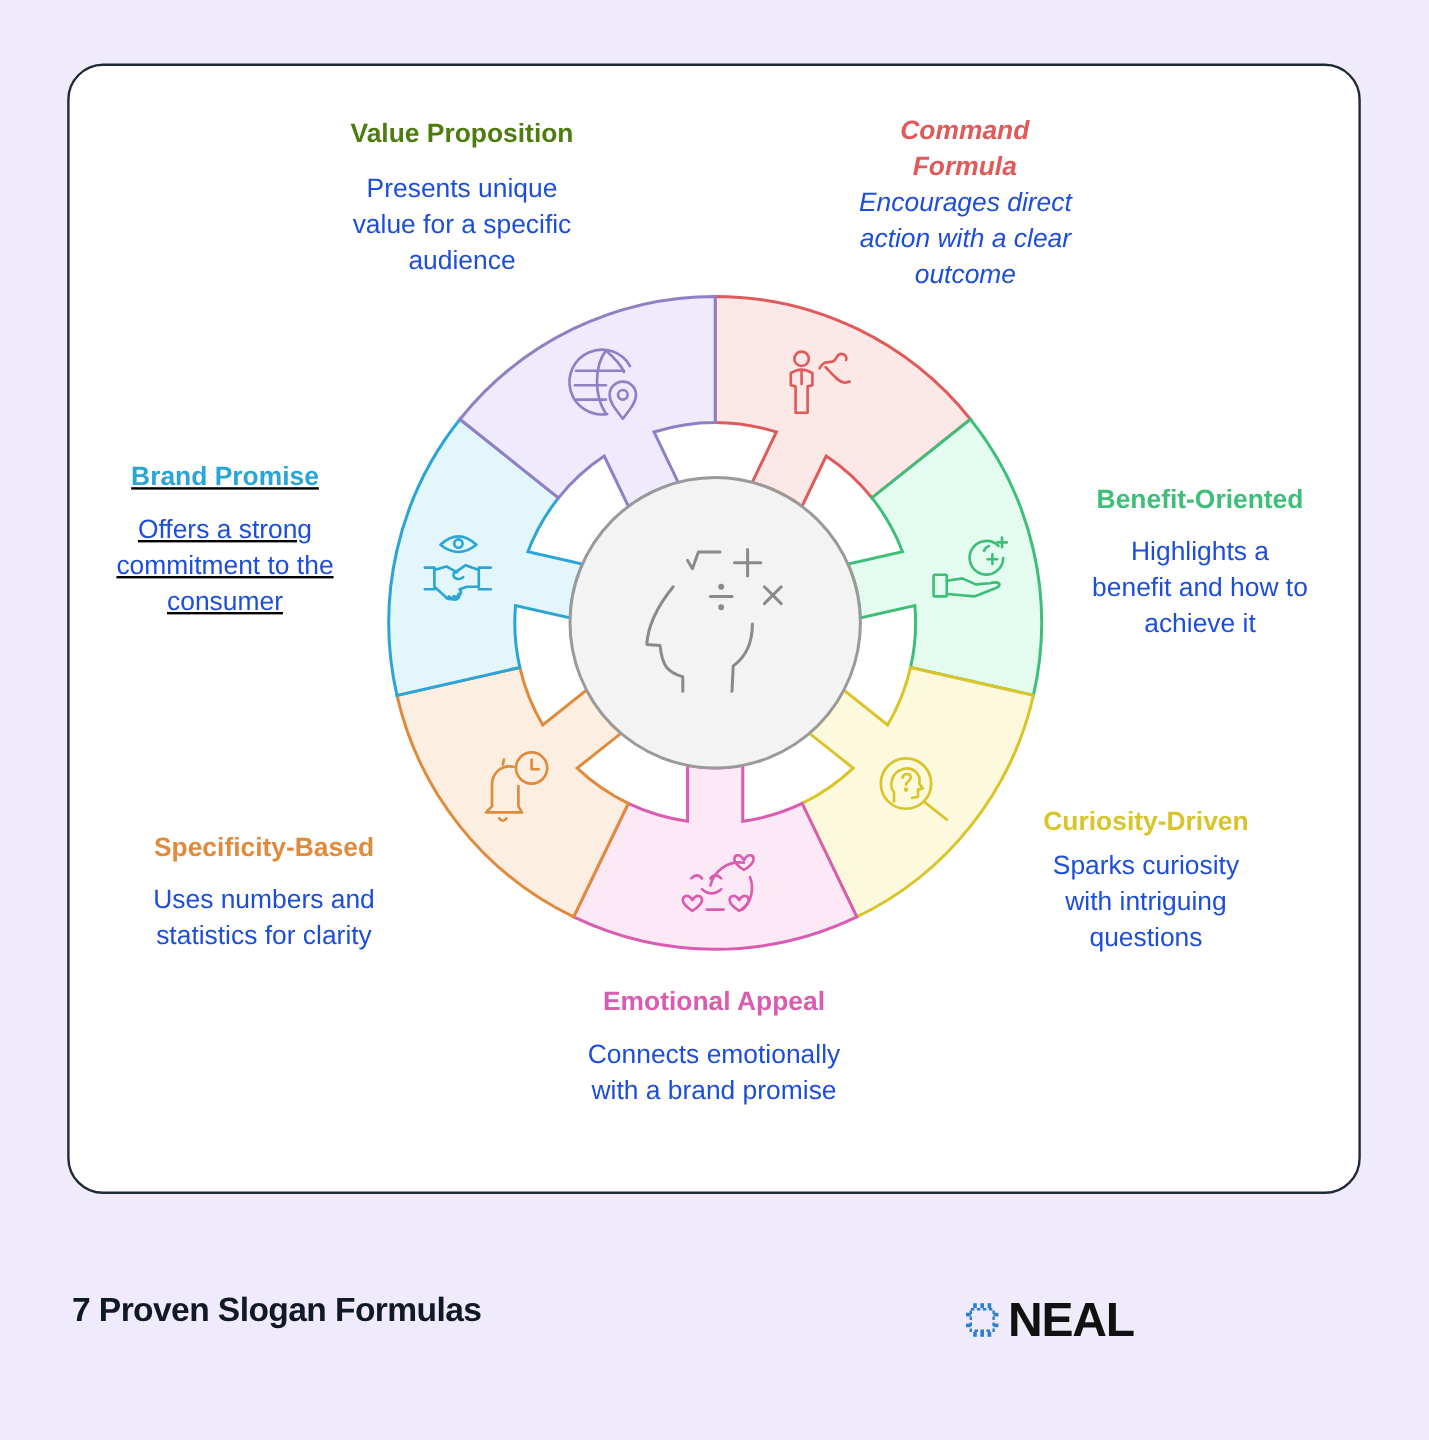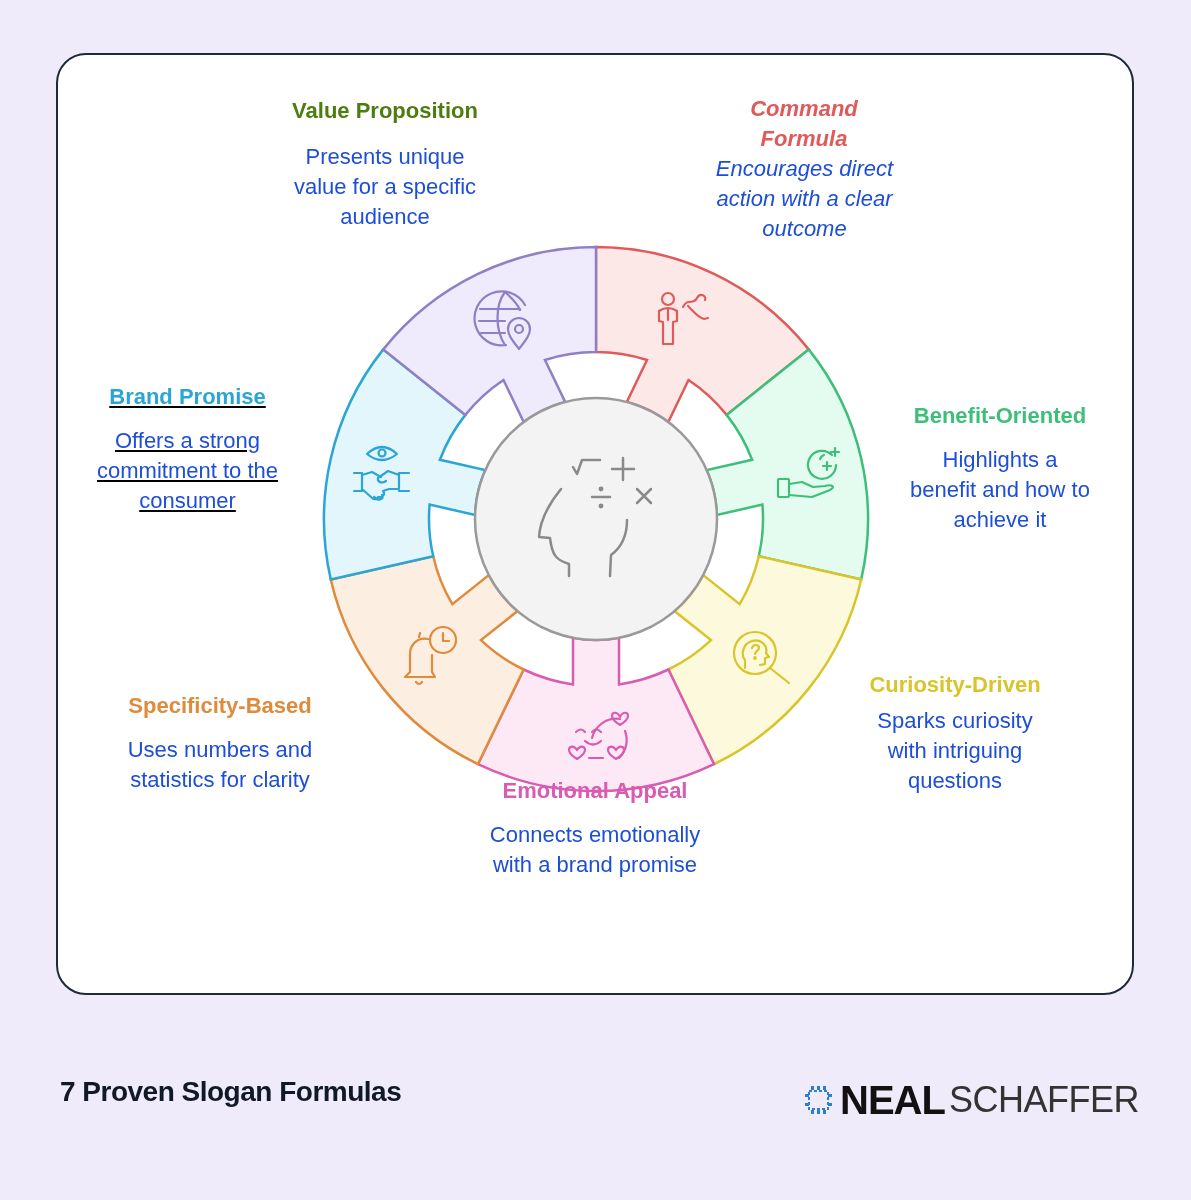--- a/index.html
+++ b/index.html
@@ -111,21 +111,21 @@
   <div class="desc" style="width:180px;margin-left:15px;margin-top:14px">Highlights a benefit and how to achieve it</div>
 </div>
 <div class="label" style="left:105px;top:670px;width:230px;margin-top:21px;">
   <div class="title" style="color:#e08a3c">Specificity-Based</div>
   <div class="desc" style="width:200px;margin-left:15px;margin-top:14px">Uses numbers and statistics for clarity</div>
 </div>
 <div class="label" style="left:850px;top:670px;width:210px;">
   <div class="title" style="color:#d9c42a">Curiosity-Driven</div>
   <div class="desc" style="width:190px;margin-left:10px;margin-top:6px">Sparks curiosity with intriguing questions</div>
 </div>
-<div class="label" style="left:480px;top:776px;width:230px;">
+<div class="label" style="left:480px;top:820px;width:230px;">
   <div class="title" style="color:#d95cb0">Emotional Appeal</div>
   <div class="desc" style="width:220px;margin-left:5px;margin-top:14px">Connects emotionally with a brand promise</div>
 </div>
 
 <div class="footer-title">7 Proven Slogan Formulas</div>
 <div class="brand">
   <svg width="30" height="32" viewBox="0 0 30 32">
     <g fill="#2b7fd1">
       <rect x="7" y="2" width="3" height="4"></rect>
         <rect x="13" y="2" width="3" height="4"></rect>
@@ -134,14 +134,13 @@
         <rect x="13" y="26" width="3" height="4"></rect>
         <rect x="19" y="26" width="3" height="4"></rect>
       <rect x="1" y="10" width="4" height="3"></rect>
         <rect x="1" y="19" width="4" height="3"></rect>
       <rect x="24" y="10" width="4" height="3"></rect>
         <rect x="24" y="19" width="4" height="3"></rect>
     </g>
     <rect x="5" y="7" width="19" height="18" fill="none" stroke="#2b7fd1" stroke-width="2" stroke-dasharray="3 2"></rect>
   </svg>
   <span class="neal">NEAL</span>
-  <span class="schaffer">SCHAFFER</span>
 </div>
 
 </body></html>

